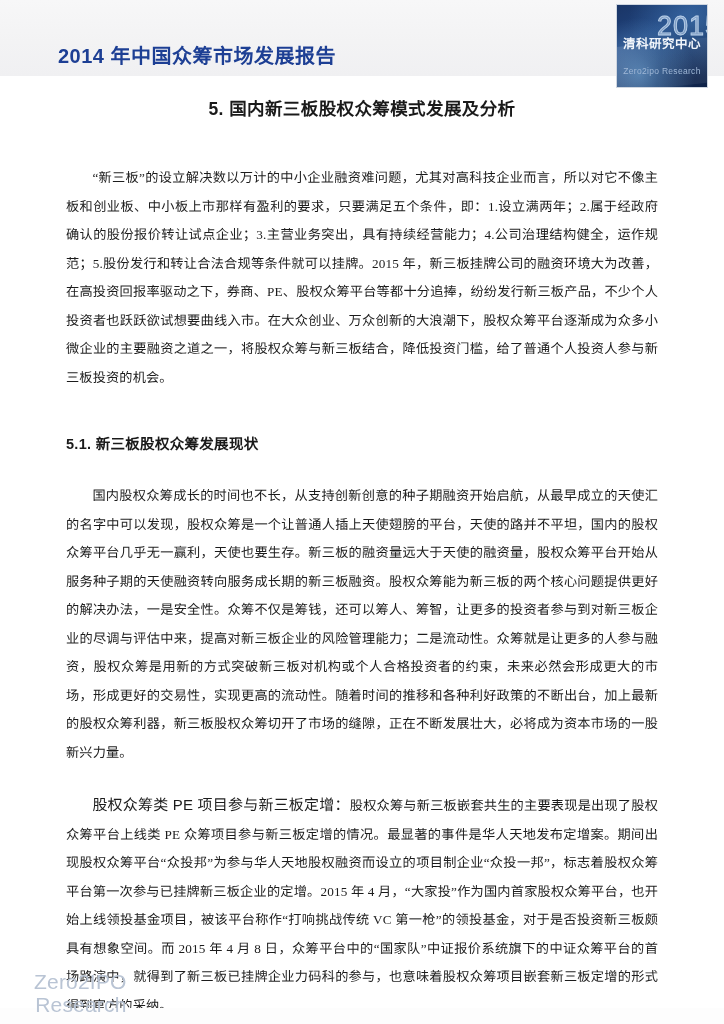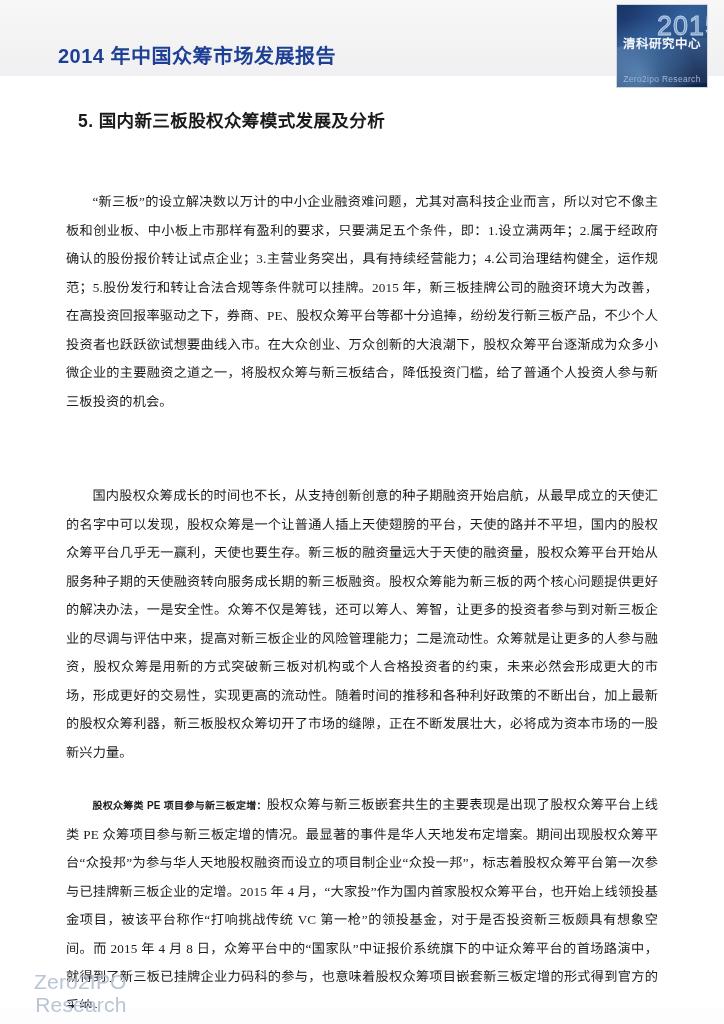--- a/index.html
+++ b/index.html
@@ -99,40 +99,40 @@
   .logo-en {
     position: absolute;
     left: 0;
     right: 0;
     top: 61px;
     text-align: center;
     font-family: "Liberation Sans", "DejaVu Sans", sans-serif;
     font-size: 8.5px;
     color: #9fb7d6;
     letter-spacing: 0.3px;
-    margin-top: 8px;
   }
 
   
   .content {
     position: absolute;
     left: 66px;
     top: 96px;
     width: 592px;
   }
 
   h2.sec-title {
-    margin: 12px;
+    margin: 0;
     padding: 0;
     font-family: "Liberation Sans", "DejaVu Sans", sans-serif;
     font-weight: bold;
     font-size: 17.5px;
     color: #1a1a1a;
     letter-spacing: 0.4px;
     line-height: 26px;
+    text-align: center;
   }
   h3.sub-title {
     margin: 0;
     padding: 0;
     font-family: "Liberation Sans", "DejaVu Sans", sans-serif;
     font-weight: bold;
     font-size: 14.5px;
     color: #1a1a1a;
     letter-spacing: 0.3px;
     line-height: 24px;
@@ -143,23 +143,23 @@
     font-family: "Liberation Serif", "DejaVu Serif", serif;
     font-size: 13.2px;
     line-height: 28.5px;
     color: #1c1c1c;
     text-align: justify;
     text-justify: inter-ideograph;
     text-indent: 2em;
     letter-spacing: 0.15px;
   }
   p.body-text .lead {
-    font-weight: bold;
-    font-family: "Liberation Sans", "DejaVu Sans", sans-serif;
-    font-size: 10px;
+    font-weight: normal;
+    font-family: "Liberation Sans", "DejaVu Sans", sans-serif;
+    font-size: 15px;
   }
 
   .gap-after-intro { height: 42px; }
   .gap-after-subtitle { height: 26px; }
   .gap-before-subtitle { height: 40px; }
   .gap-paragraph { height: 24px; }
 
   
   .footer-mark {
     position: absolute;
@@ -212,20 +212,21 @@
   <div class="content">
 
     <h2 class="sec-title">5.  国内新三板股权众筹模式发展及分析</h2>
 
     <div class="gap-after-intro"></div>
 
     <p class="body-text">“新三板”的设立解决数以万计的中小企业融资难问题，尤其对高科技企业而言，所以对它不像主板和创业板、中小板上市那样有盈利的要求，只要满足五个条件，即：1.设立满两年；2.属于经政府确认的股份报价转让试点企业；3.主营业务突出，具有持续经营能力；4.公司治理结构健全，运作规范；5.股份发行和转让合法合规等条件就可以挂牌。2015 年，新三板挂牌公司的融资环境大为改善，在高投资回报率驱动之下，券商、PE、股权众筹平台等都十分追捧，纷纷发行新三板产品，不少个人投资者也跃跃欲试想要曲线入市。在大众创业、万众创新的大浪潮下，股权众筹平台逐渐成为众多小微企业的主要融资之道之一，将股权众筹与新三板结合，降低投资门槛，给了普通个人投资人参与新三板投资的机会。</p>
 
     <div class="gap-before-subtitle"></div>
 
+    <h3 class="sub-title">5.1.  新三板股权众筹发展现状</h3>
 
     <div class="gap-after-subtitle"></div>
 
     <p class="body-text">国内股权众筹成长的时间也不长，从支持创新创意的种子期融资开始启航，从最早成立的天使汇的名字中可以发现，股权众筹是一个让普通人插上天使翅膀的平台，天使的路并不平坦，国内的股权众筹平台几乎无一赢利，天使也要生存。新三板的融资量远大于天使的融资量，股权众筹平台开始从服务种子期的天使融资转向服务成长期的新三板融资。股权众筹能为新三板的两个核心问题提供更好的解决办法，一是安全性。众筹不仅是筹钱，还可以筹人、筹智，让更多的投资者参与到对新三板企业的尽调与评估中来，提高对新三板企业的风险管理能力；二是流动性。众筹就是让更多的人参与融资，股权众筹是用新的方式突破新三板对机构或个人合格投资者的约束，未来必然会形成更大的市场，形成更好的交易性，实现更高的流动性。随着时间的推移和各种利好政策的不断出台，加上最新的股权众筹利器，新三板股权众筹切开了市场的缝隙，正在不断发展壮大，必将成为资本市场的一股新兴力量。</p>
 
     <div class="gap-paragraph"></div>
 
     <p class="body-text">
       <span class="lead">股权众筹类 PE 项目参与新三板定增：</span><span>股权众筹与新三板嵌套共生的主要表现是出现了股权众筹平台上线类 PE 众筹项目参与新三板定增的情况。最显著的事件是华人天地发布定增案。期间出现股权众筹平台“众投邦”为参与华人天地股权融资而设立的项目制企业“众投一邦”，标志着股权众筹平台第一次参与已挂牌新三板企业的定增。2015 年 4 月，“大家投”作为国内首家股权众筹平台，也开始上线领投基金项目，被该平台称作“打响挑战传统 VC 第一枪”的领投基金，对于是否投资新三板颇具有想象空间。而 2015 年 4 月 8 日，众筹平台中的“国家队”中证报价系统旗下的中证众筹平台的首场路演中，就得到了新三板已挂牌企业力码科的参与，也意味着股权众筹项目嵌套新三板定增的形式得到官方的采纳。</span>
     </p>

